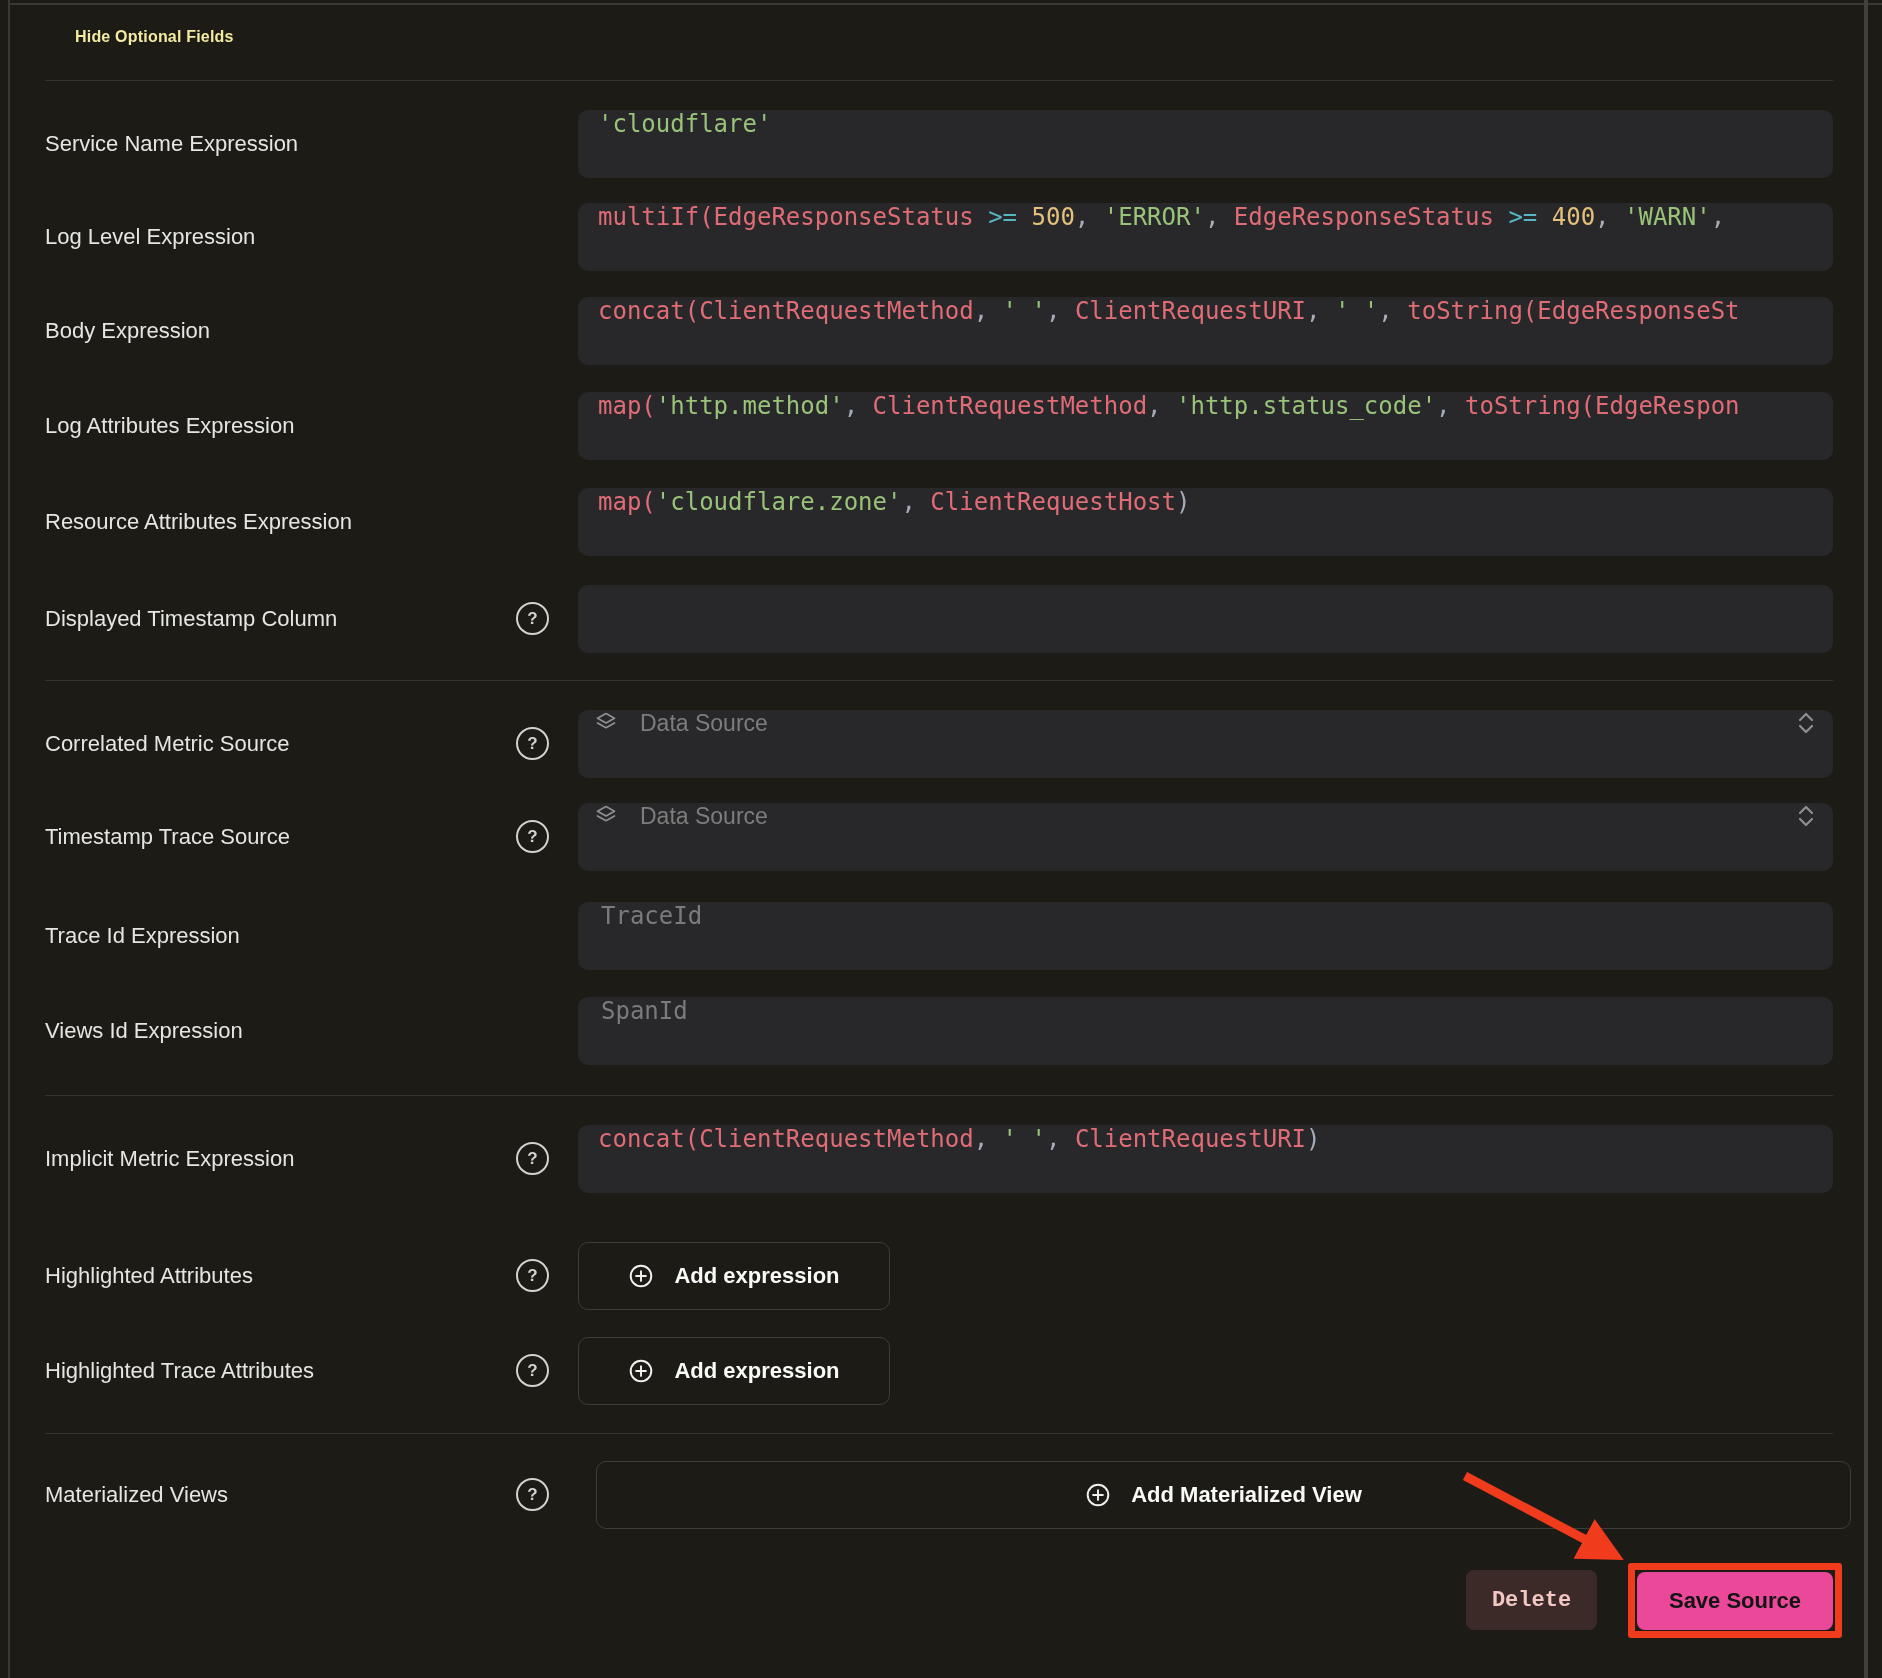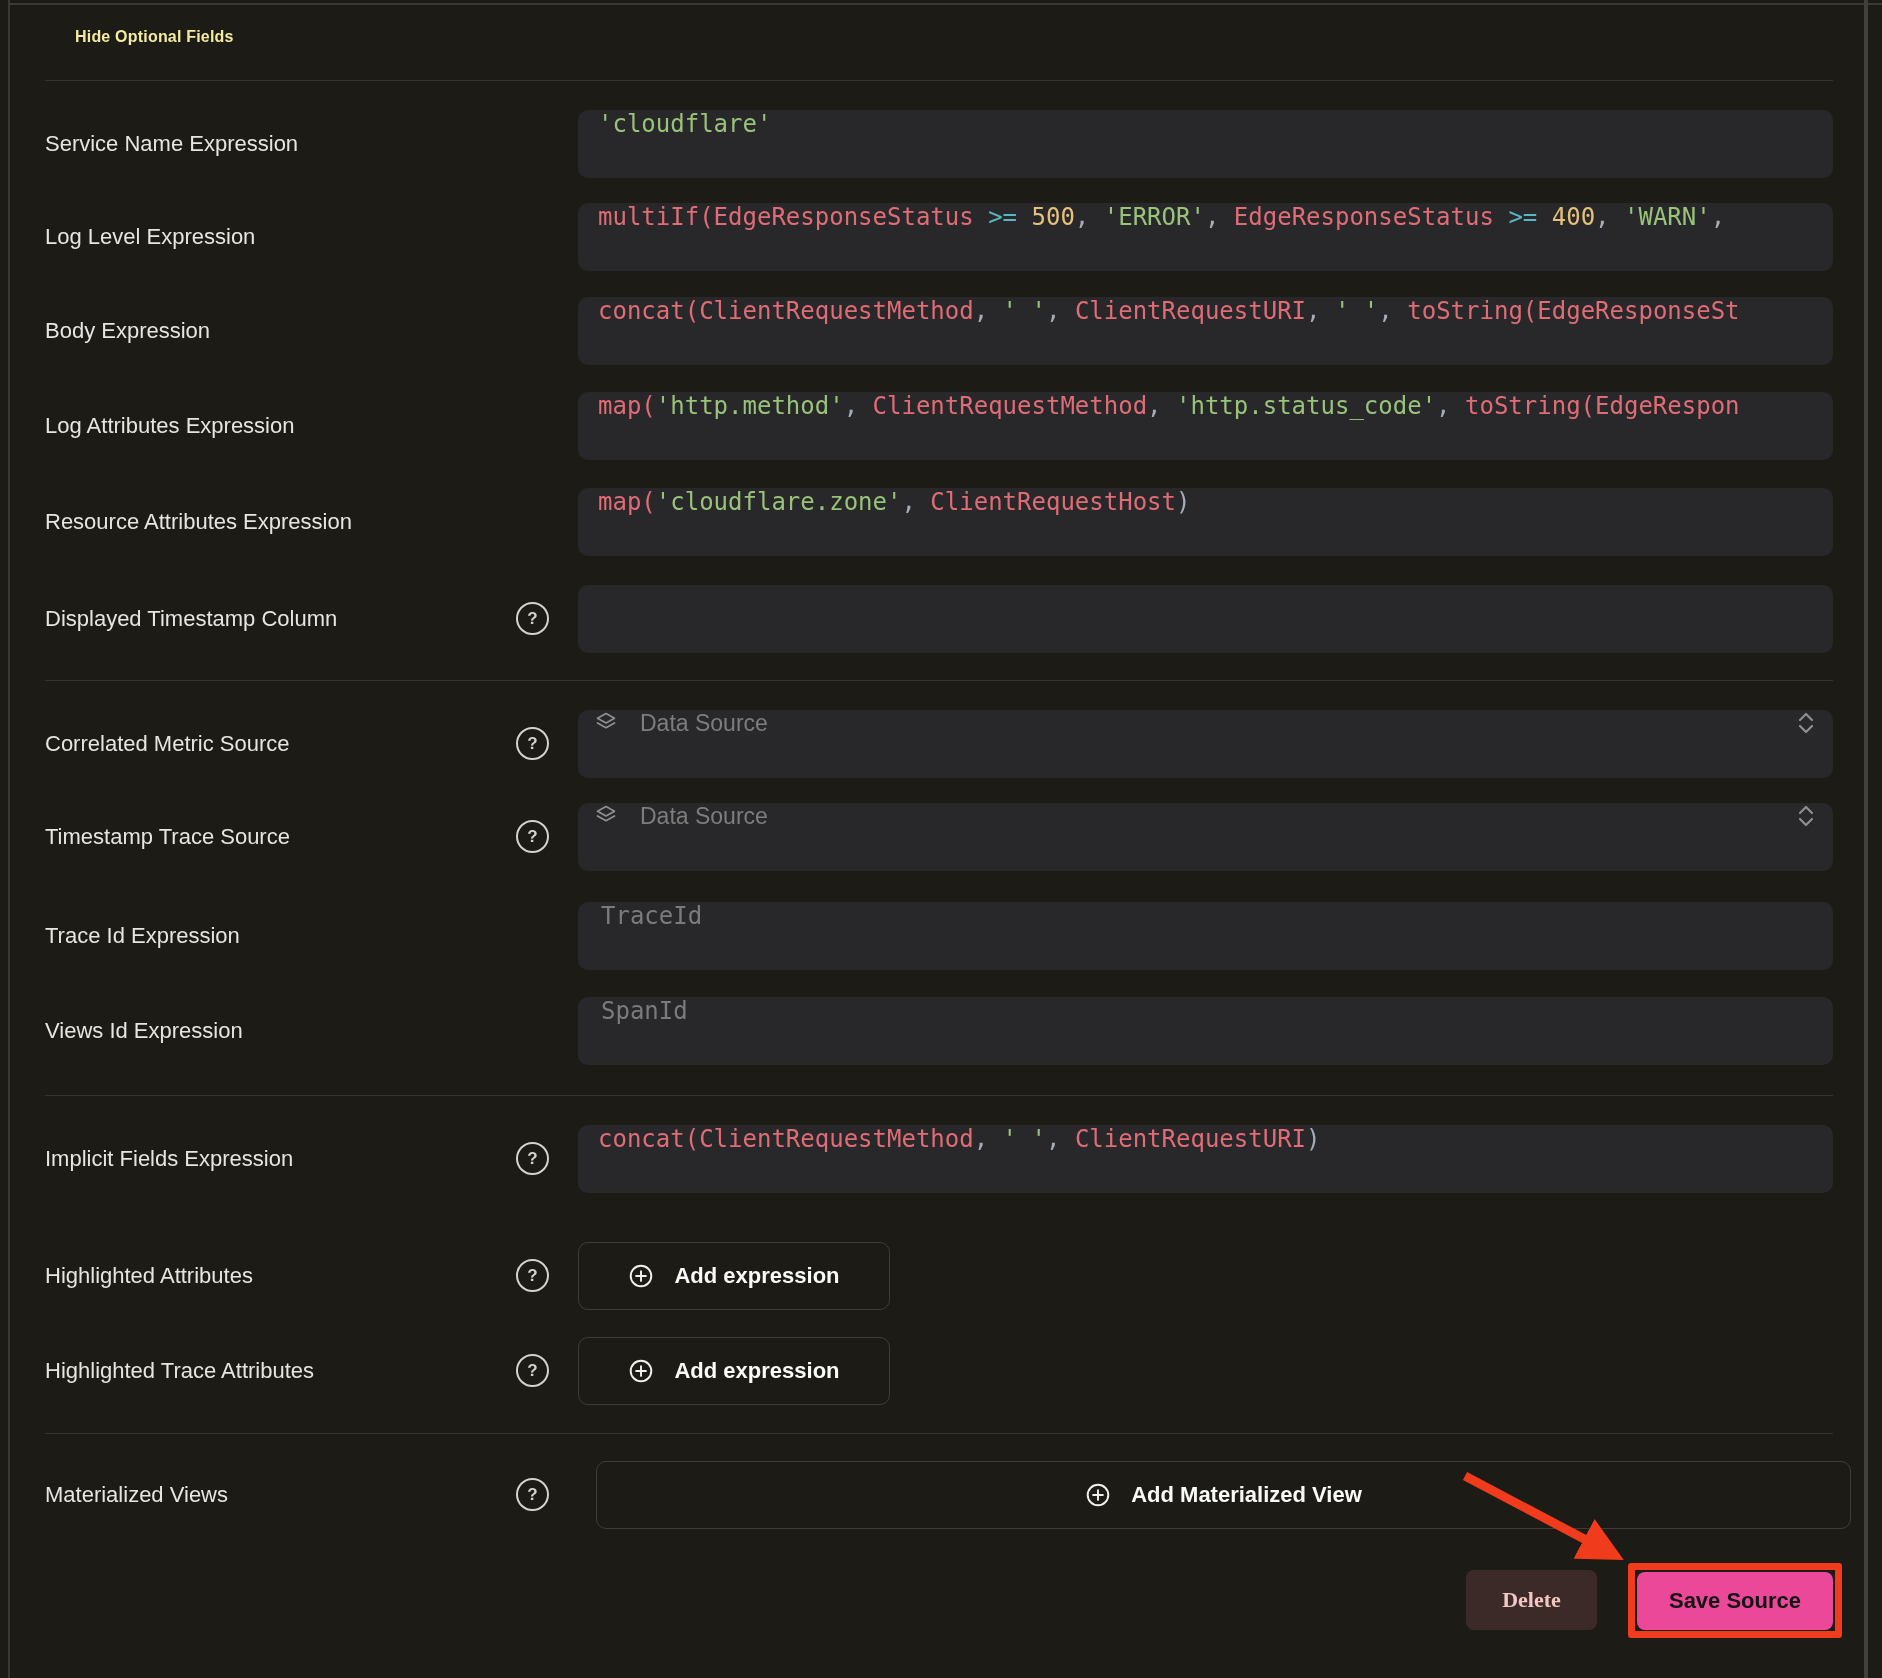--- a/index.html
+++ b/index.html
@@ -57,21 +57,21 @@
     display:flex;align-items:center;justify-content:center;gap:20px;
     color:#fafaf8;font-size:22px;font-weight:bold;cursor:pointer;white-space:nowrap;
   }
   .btn-add{left:578px;width:312px;}
   .btn-wide{left:596px;width:1255px;}
   .plus-icon{display:flex;align-items:center;}
 
   .btn-delete{
     position:absolute;left:1466px;top:1570px;width:131px;height:60px;border:none;
     background:#3b2a28;color:#f2c6c1;font-size:22px;font-weight:bold;
-    border-radius:8px;cursor:pointer;font-family:Liberation Serif, serif;
+    border-radius:8px;cursor:pointer;font-family:Liberation Mono, monospace;
   }
   .btn-save{
     position:absolute;left:1637px;top:1572px;width:196px;height:58px;border:none;
     background:#ec4899;color:#141414;font-size:22px;font-weight:bold;
     border-radius:8px;cursor:pointer;font-family:"Liberation Sans",sans-serif;
   }
   .save-annotation{
     position:absolute;left:1628px;top:1563px;width:214px;height:75px;box-sizing:border-box;
     border:7px solid #f03b1d;border-radius:3px;pointer-events:none;
   }
@@ -188,21 +188,21 @@
   <div class="row" style="top:997px">
     <div class="row-label">Views Id Expression</div>
     <div class="input">
         <span class="placeholder">SpanId</span>
       </div>
   </div>
 
   <div class="divider" style="top:1095px"></div>
 
   <div class="row" style="top:1125px">
-    <div class="row-label">Implicit Fields Expression</div>
+    <div class="row-label">Implicit Metric Expression</div>
     <div class="help">
         <span>?</span>
       </div>
     <div class="input">
         <span class="code"><span class="tk-fn">concat(</span><span class="tk-id">ClientRequestMethod</span><span class="tk-pu">, </span><span class="tk-str">' '</span><span class="tk-pu">, </span><span class="tk-id">ClientRequestURI</span><span class="tk-pu">)</span></span>
       </div>
   </div>
 
   <div class="row" style="top:1242px">
     <div class="row-label">Highlighted Attributes</div>

